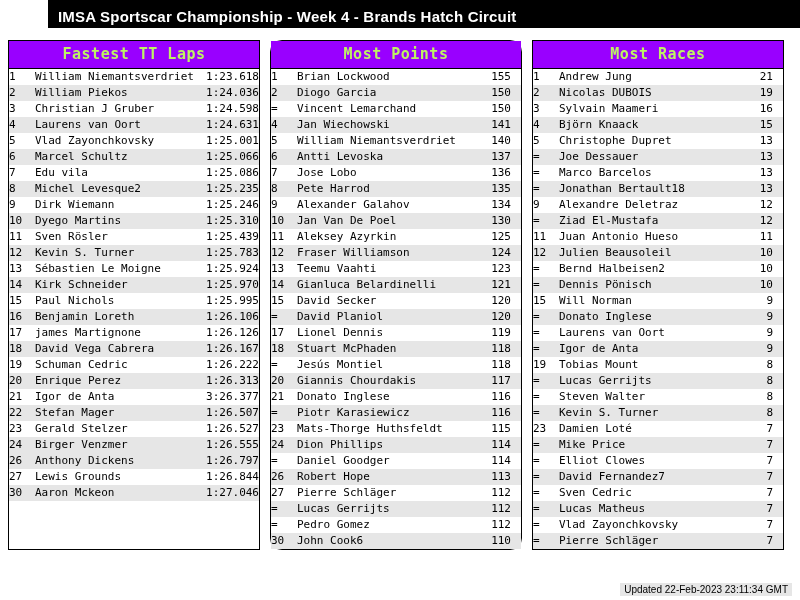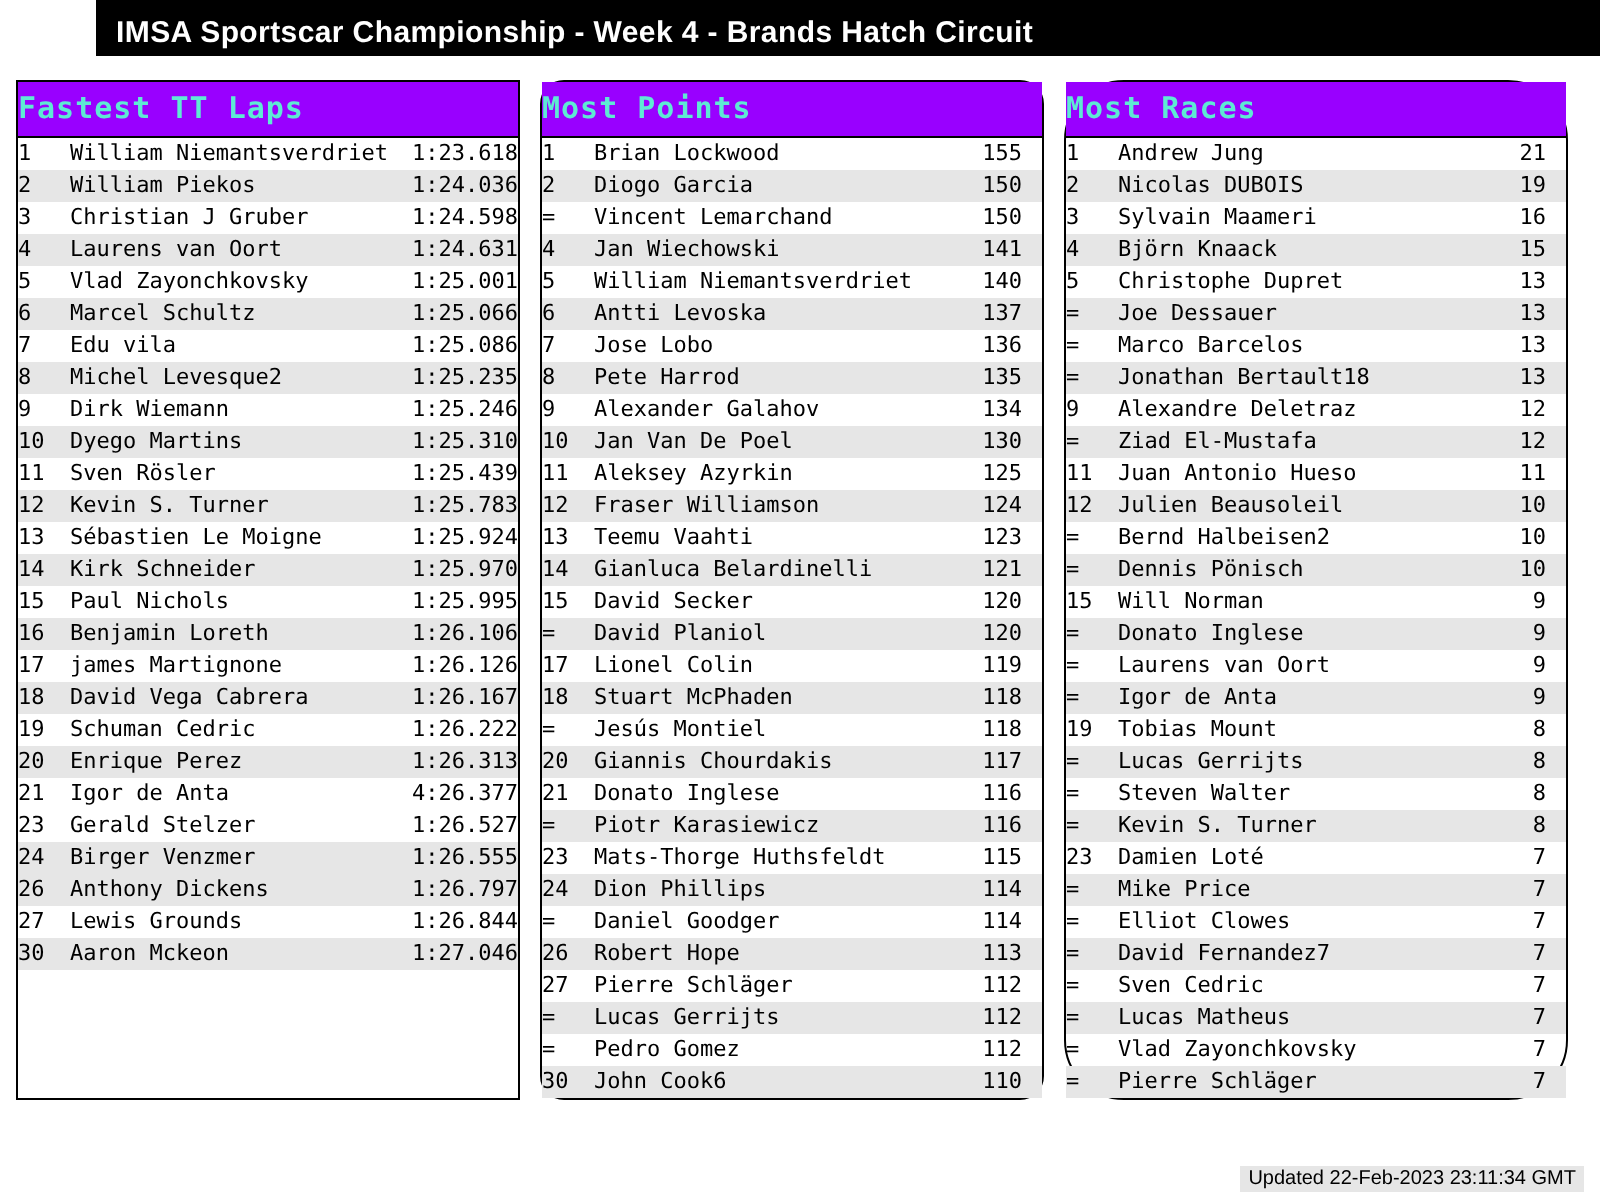--- a/index.html
+++ b/index.html
@@ -63,26 +63,26 @@
     padding: 0 8px;
     box-sizing: border-box;
   }
   .panel {
     border: 1px solid #000000;
     background: #ffffff;
     box-sizing: border-box;
   }
   .panel.col1 { width: 252px; }
   .panel.col2 { width: 252px; border-radius: 12px; }
-  .panel.col3 { width: 252px; border-radius: 30px; }
+  .panel.col3 { width: 252px; }
 
   .panel-header {
     background: #9900ff;
-    color: #5eead4;
-    text-align: left;
+    color: #bef264;
+    text-align: center;
     font-size: 15px;
     font-weight: bold;
     padding: 4px 0 5px 0;
     border-bottom: 1px solid #000000;
     letter-spacing: 0.5px;
   }
 
   table.rows {
     width: 100%;
     border-collapse: collapse;
@@ -246,21 +246,26 @@
               <td class="val">1:26.222</td>
             </tr>
             <tr class="alt">
               <td class="pos">20</td>
               <td class="name">Enrique Perez</td>
               <td class="val">1:26.313</td>
             </tr>
             <tr>
               <td class="pos">21</td>
               <td class="name">Igor de Anta</td>
-              <td class="val">4:26.377</td>
+              <td class="val">3:26.377</td>
+            </tr>
+            <tr class="alt">
+              <td class="pos">22</td>
+              <td class="name">Stefan Mager</td>
+              <td class="val">1:26.507</td>
             </tr>
             <tr>
               <td class="pos">23</td>
               <td class="name">Gerald Stelzer</td>
               <td class="val">1:26.527</td>
             </tr>
             <tr class="alt">
               <td class="pos">24</td>
               <td class="name">Birger Venzmer</td>
               <td class="val">1:26.555</td>
@@ -363,21 +368,21 @@
               <td class="name">David Secker</td>
               <td class="val num">120</td>
             </tr>
             <tr class="alt">
               <td class="pos">=</td>
               <td class="name">David Planiol</td>
               <td class="val num">120</td>
             </tr>
             <tr>
               <td class="pos">17</td>
-              <td class="name">Lionel Colin</td>
+              <td class="name">Lionel Dennis</td>
               <td class="val num">119</td>
             </tr>
             <tr class="alt">
               <td class="pos">18</td>
               <td class="name">Stuart McPhaden</td>
               <td class="val num">118</td>
             </tr>
             <tr>
               <td class="pos">=</td>
               <td class="name">Jesús Montiel</td>

